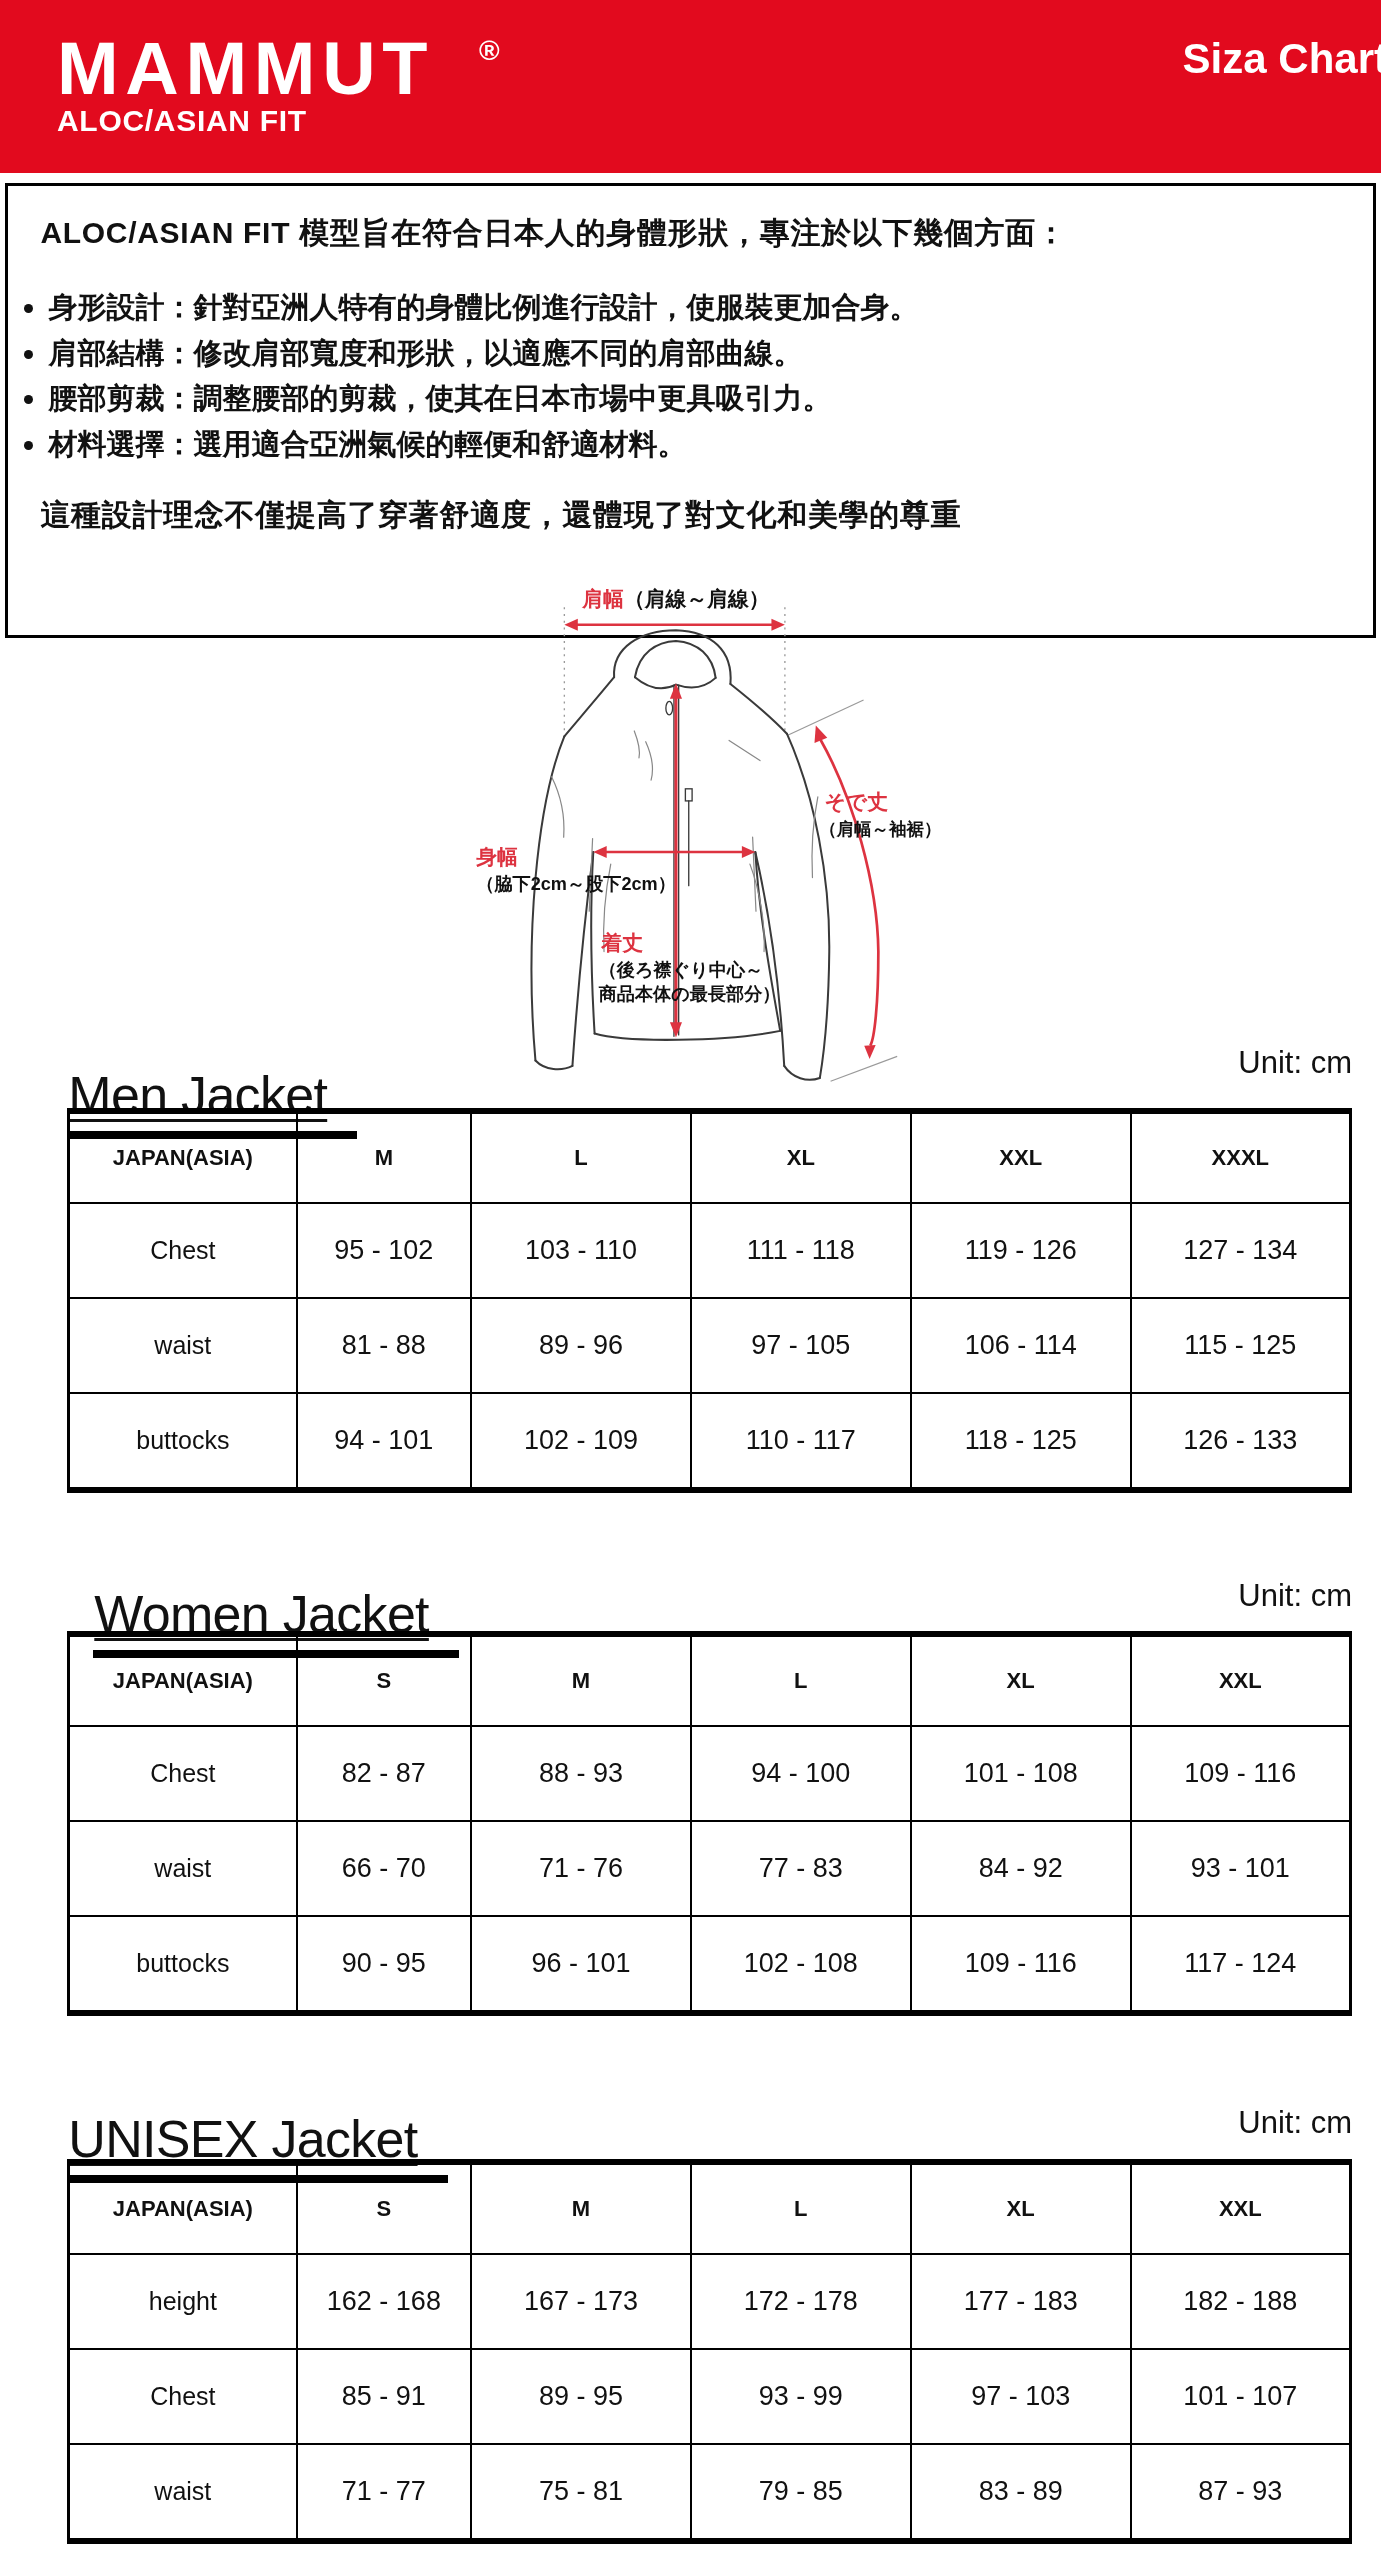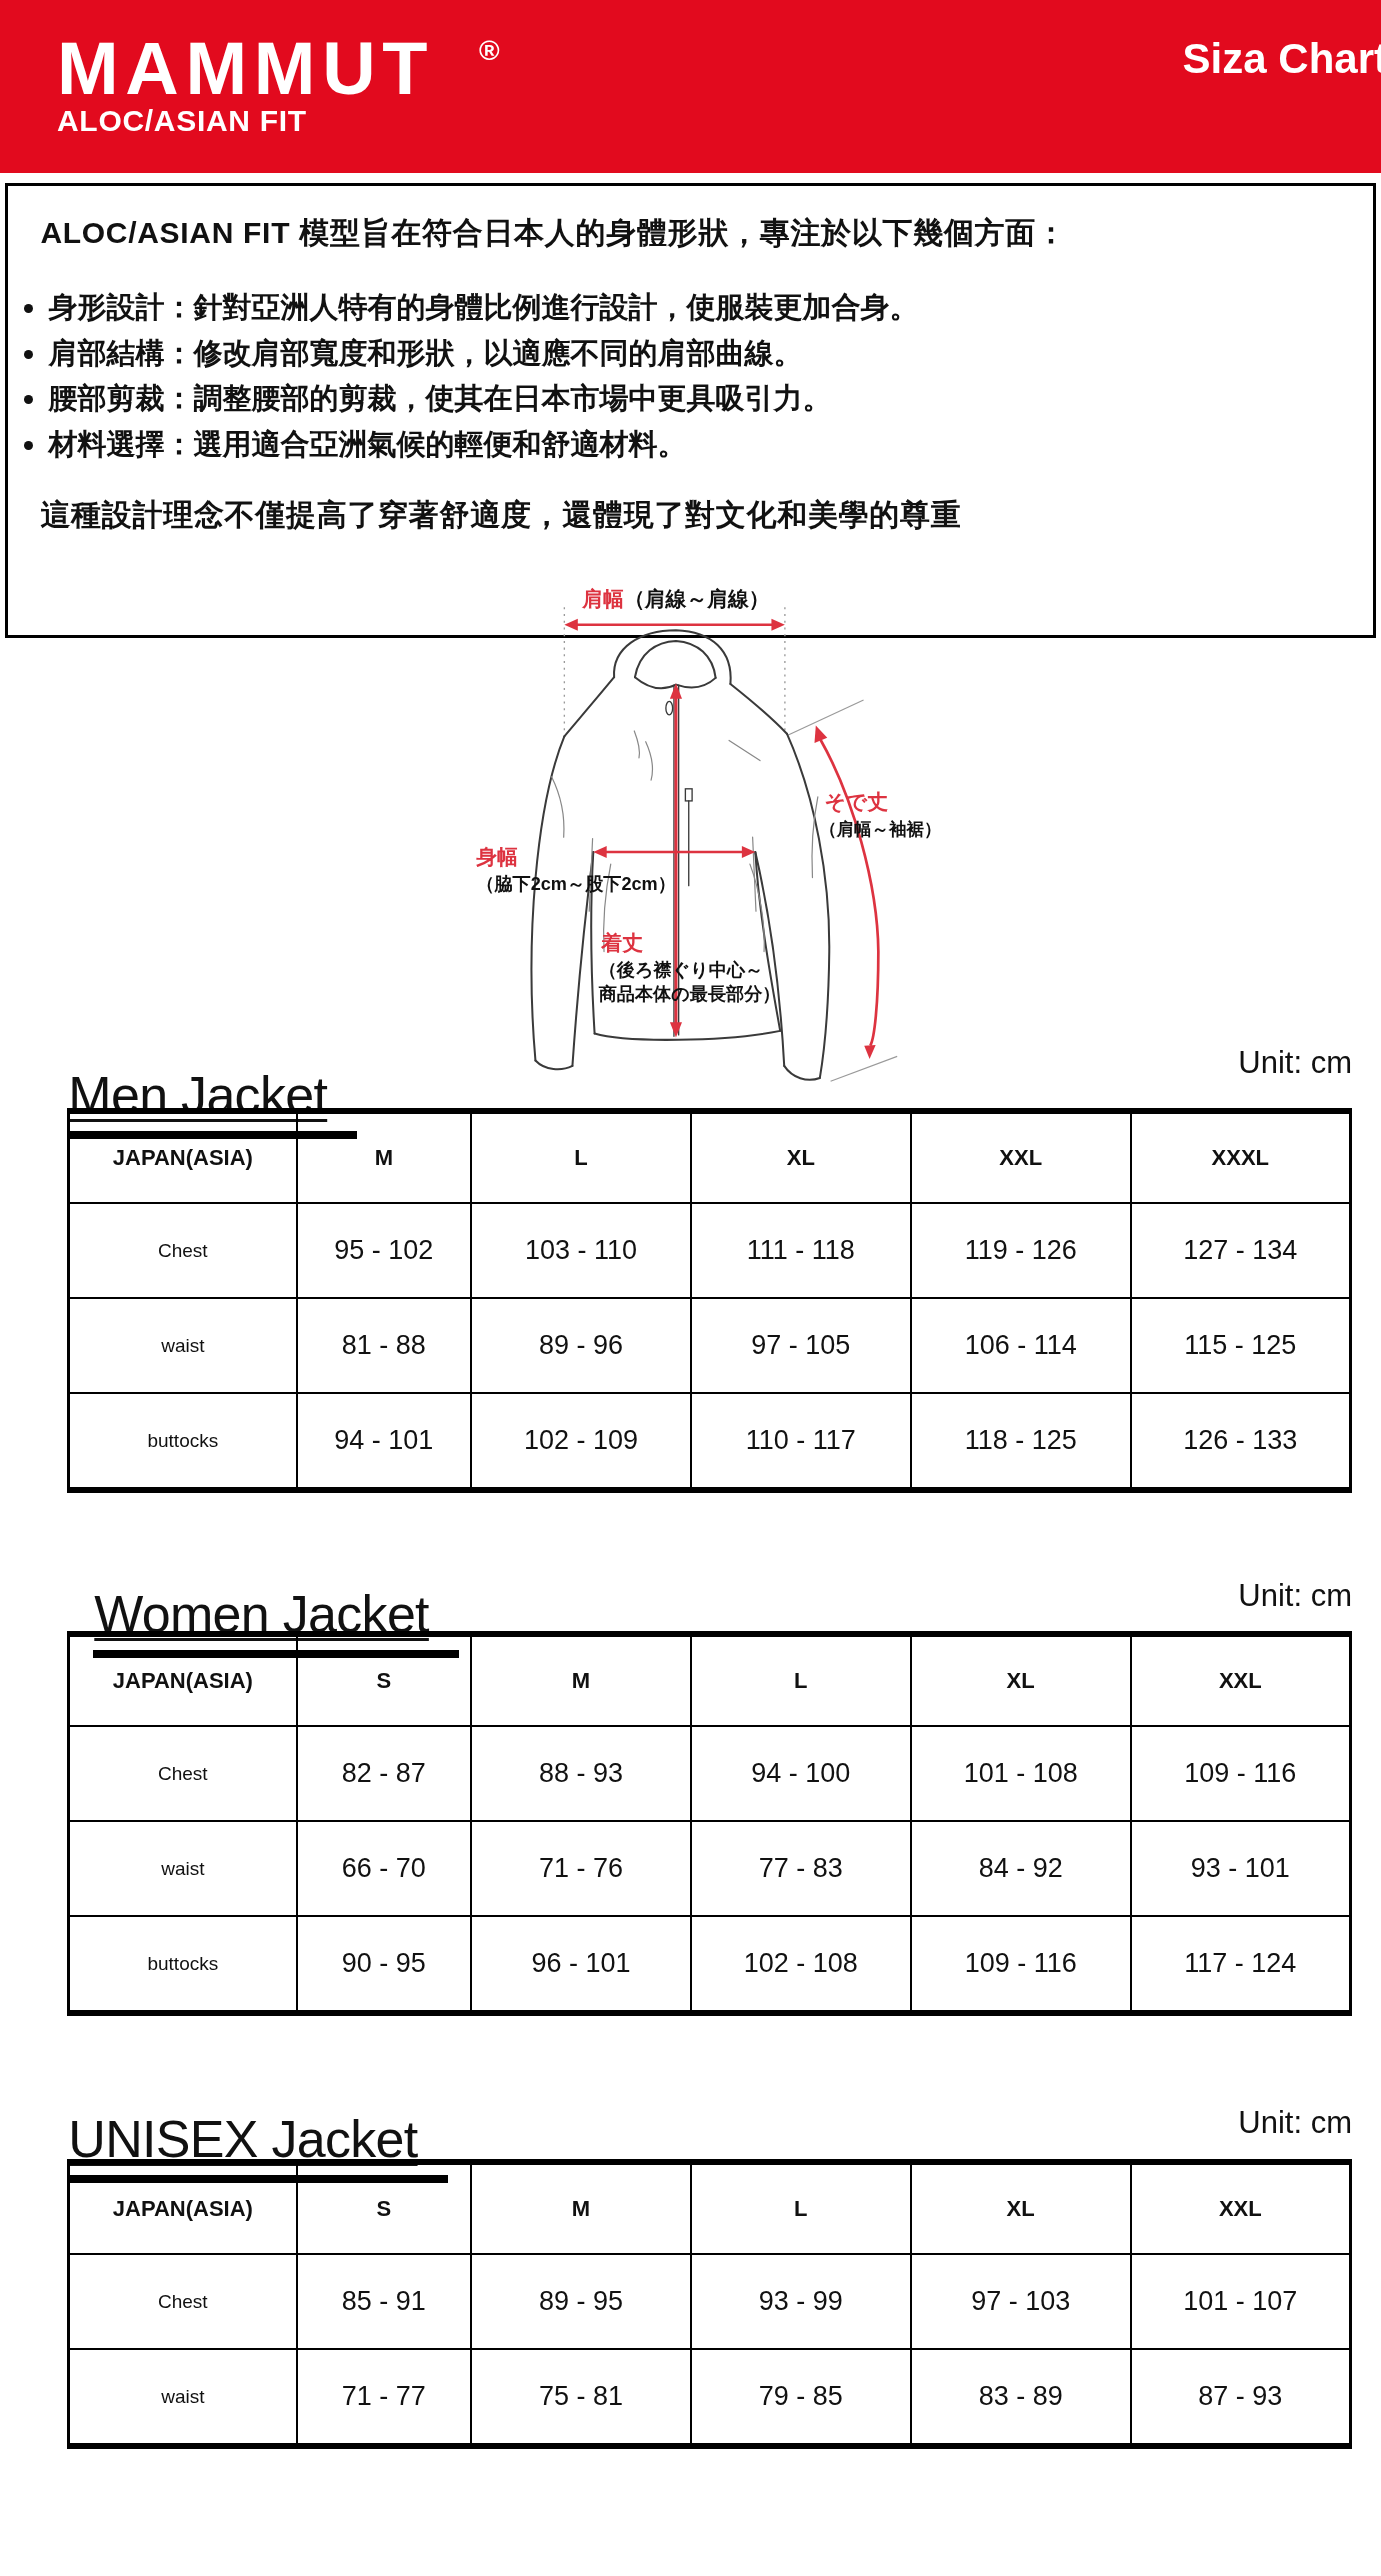--- a/index.html
+++ b/index.html
@@ -32,21 +32,21 @@
             border-bottom:8.7px solid #000;padding:0 30px 5.4px 1.3px;}
   .sec-head span{text-decoration:underline;text-decoration-thickness:3.4px;text-underline-offset:6px;}
   .unit{position:absolute;right:29px;font-size:31px;}
 
   table.size-table{position:absolute;left:67px;width:1285px;border-collapse:collapse;
             table-layout:fixed;border:3.4px solid #000;border-top-width:6.7px;border-bottom-width:6.7px;}
   table.size-table td{border:2.7px solid #000;text-align:center;vertical-align:middle;
             font-size:27px;color:#111;}
   table.size-table tr.head td{font-weight:700;font-size:22px;height:86px;margin-left:16px;}
   table.size-table tr.body td{height:91px;}
-  table.size-table td.lbl{font-size:19px;border-radius:6px;}
+  table.size-table td.lbl{font-size:25px;border-radius:6px;}
 </style>
 </head>
 <body>
 
 <div class="page">
 
   <header class="banner">
     <div class="brand">MAMMUT</div>
     <div class="reg">®</div>
     <div class="banner-title">Siza Chart</div>
@@ -239,20 +239,28 @@
     <tbody>
         <tr class="head">
       <td>JAPAN(ASIA)</td>
       <td>S</td>
       <td>M</td>
       <td>L</td>
       <td>XL</td>
       <td>XXL</td>
     </tr>
     <tr class="body">
+      <td class="lbl">height</td>
+      <td>162 - 168</td>
+      <td>167 - 173</td>
+      <td>172 - 178</td>
+      <td>177 - 183</td>
+      <td>182 - 188</td>
+    </tr>
+    <tr class="body">
       <td class="lbl">Chest</td>
       <td>85 - 91</td>
       <td>89 - 95</td>
       <td>93 - 99</td>
       <td>97 - 103</td>
       <td>101 - 107</td>
     </tr>
     <tr class="body">
       <td class="lbl">waist</td>
       <td>71 - 77</td>

